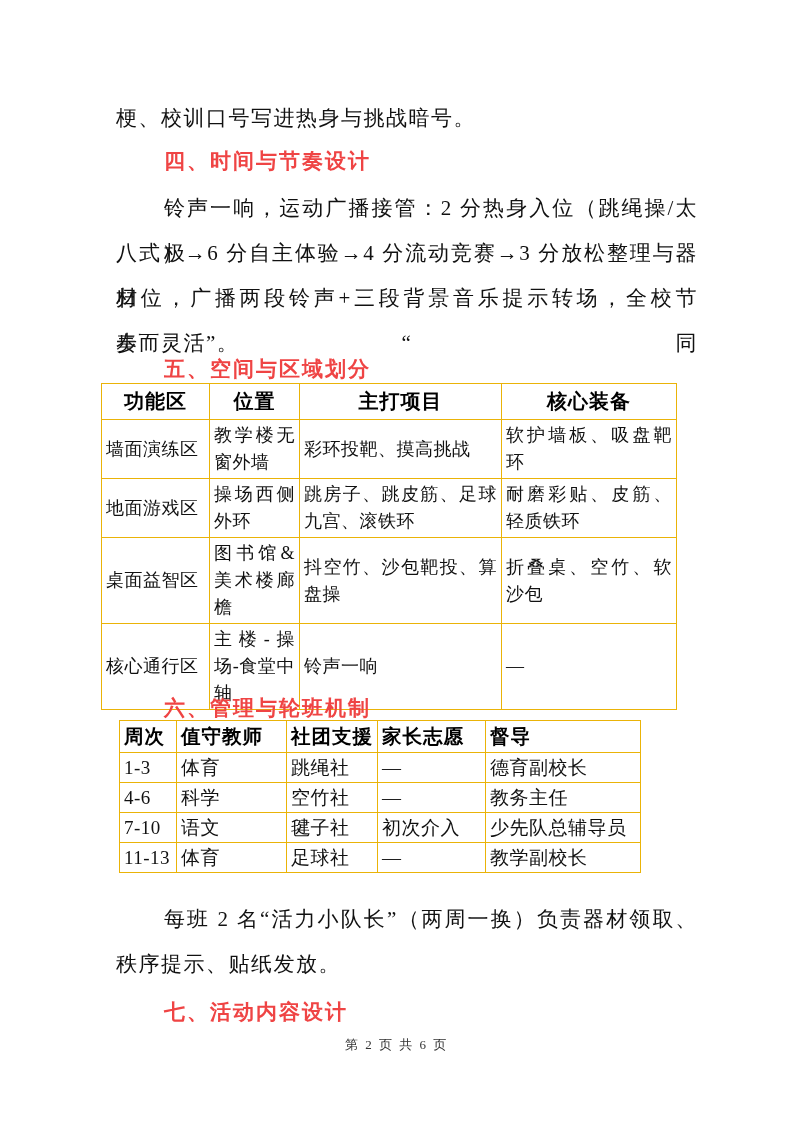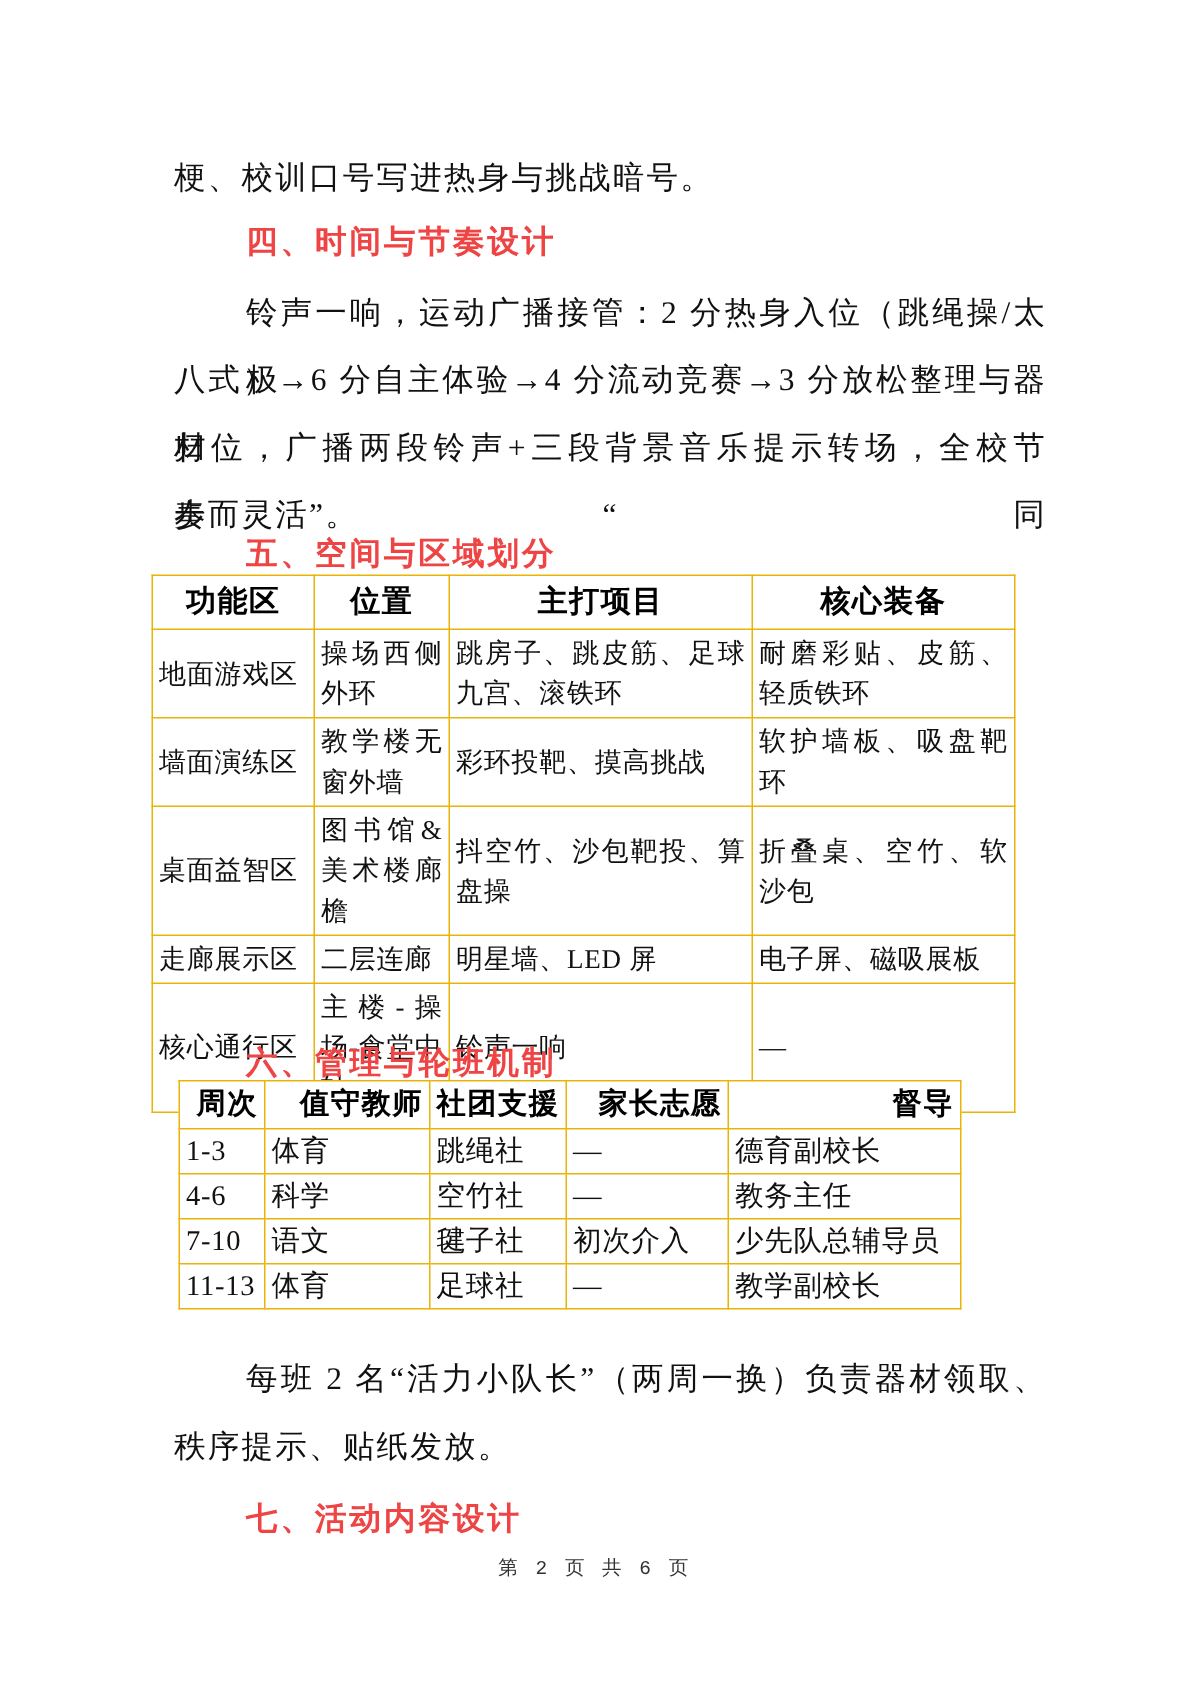--- a/index.html
+++ b/index.html
@@ -50,37 +50,36 @@
     line-height: 29px; padding: 3px 4px; letter-spacing: 1px;
   }
   .t1 td {
     font-size: 18px; line-height: 27px;
     padding: 2px 4px; text-align: justify; text-justify: distribute;
     letter-spacing: 0.5px; color: #111;
   }
   
   .t2 { left: 119px; top: 720px; width: 521px; }
   .t2 th {
-    font-size: 19.5px; font-weight: bold; text-align: right;
+    font-size: 19.5px; font-weight: bold; text-align: left;
     line-height: 25px; padding: 3px 4px; letter-spacing: 1px;
   }
   .t2 td {
     font-size: 19px; line-height: 25px;
     padding: 2px 4px; text-align: left;
     letter-spacing: 0.5px; color: #111;
     white-space: nowrap;
     margin-top: 44px;
   }
   .footer {
     position: absolute;
     top: 1036px; left: 0; width: 793px;
     text-align: center;
     font-size: 13px; letter-spacing: 2px;
     color: #333;
-    font-family: Liberation Mono, monospace;
   }
 </style>
 </head>
 <body>
 
 <div class="page">
 
   <div class="bodyline" style="top:96px">梗、校训口号写进热身与挑战暗号。</div>
 
   <div class="heading" style="top:139px">四、时间与节奏设计</div>
@@ -102,42 +101,36 @@
     <thead>
       <tr>
         <th>功能区</th>
         <th>位置</th>
         <th>主打项目</th>
         <th>核心装备</th>
       </tr>
     </thead>
     <tbody>
       <tr>
+        <td>墙面演练区</td>
+        <td>教学楼无窗外墙</td>
+        <td>彩环投靶、摸高挑战</td>
+        <td>软护墙板、吸盘靶环</td>
+      </tr>
+      <tr>
         <td>地面游戏区</td>
         <td>操场西侧外环</td>
         <td>跳房子、跳皮筋、足球九宫、滚铁环</td>
         <td>耐磨彩贴、皮筋、轻质铁环</td>
       </tr>
       <tr>
-        <td>墙面演练区</td>
-        <td>教学楼无窗外墙</td>
-        <td>彩环投靶、摸高挑战</td>
-        <td>软护墙板、吸盘靶环</td>
-      </tr>
-      <tr>
         <td>桌面益智区</td>
         <td>图书馆&amp;美术楼廊檐</td>
         <td>抖空竹、沙包靶投、算盘操</td>
         <td>折叠桌、空竹、软沙包</td>
-      </tr>
-      <tr>
-        <td>走廊展示区</td>
-        <td>二层连廊</td>
-        <td>明星墙、LED 屏</td>
-        <td>电子屏、磁吸展板</td>
       </tr>
       <tr>
         <td>核心通行区</td>
         <td>主楼-操场-食堂中轴</td>
         <td>铃声一响</td>
         <td>—</td>
       </tr>
     </tbody>
   </table>
 

